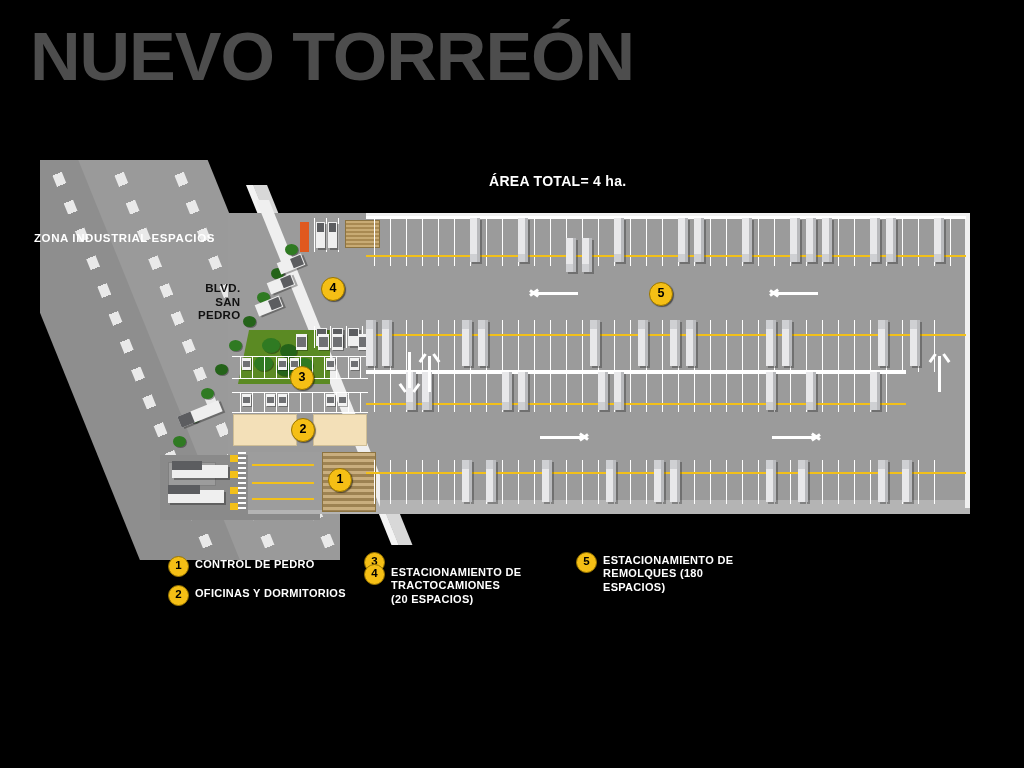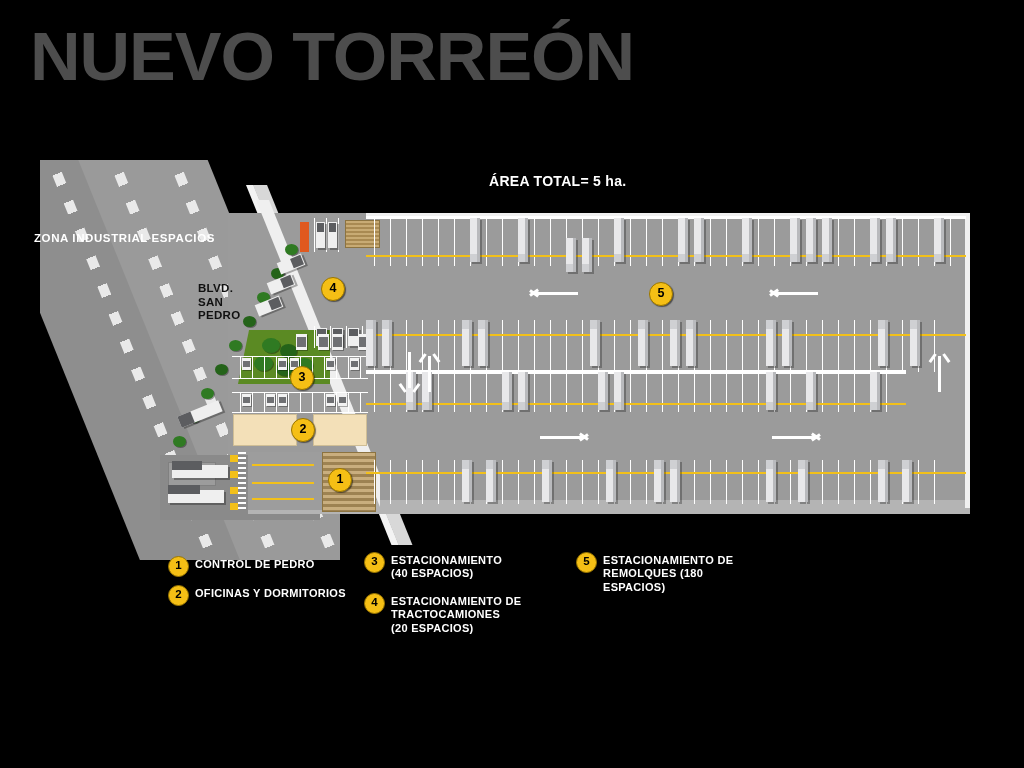--- a/index.html
+++ b/index.html
@@ -703,44 +703,42 @@
       <i style="left:0px;top:2px;width:3px;height:10px;transform:rotate(35deg);transform-origin:center top;"></i>
       <i style="left:8px;top:2px;width:3px;height:10px;transform:rotate(-35deg);transform-origin:center top;"></i>
     </div>
 
     <div class="marker" style="left:328px;top:468px;">1</div>
     <div class="marker" style="left:291px;top:418px;">2</div>
     <div class="marker" style="left:290px;top:366px;">3</div>
     <div class="marker" style="left:321px;top:277px;">4</div>
     <div class="marker" style="left:649px;top:282px;">5</div>
 
-    <div id="area-total">ÁREA TOTAL= 5 ha.</div>
+    <div id="area-total">ÁREA TOTAL= 4 ha.</div>
     <div id="zona-label">ZONA INDUSTRIAL ESPACIOS</div>
-    <div id="blvd-label" style="white-space:pre-line;">BLVD.
+    <div id="blvd-label" style="white-space:pre-line;text-align:right;">BLVD.
 SAN
 PEDRO</div>
   </div>
 
   <div id="legend">
     <div class="leg-col" style="left:0;top:0;width:190px;">
       <div class="leg-item">
         <div class="leg-badge">1</div>
         <div class="leg-text">CONTROL DE PEDRO</div>
       </div>
       <div class="leg-item" style="margin-top:14px;">
         <div class="leg-badge">2</div>
         <div class="leg-text">OFICINAS Y DORMITORIOS</div>
       </div>
     </div>
 
     <div class="leg-col" style="left:196px;top:-4px;width:170px;">
       <div class="leg-item">
         <div class="leg-badge">3</div>
-        <div class="leg-text">ESTACIONAMIENTO
-(40 ESPACIOS)</div>
       </div>
       <div class="leg-item" style="margin-top:12px;">
         <div class="leg-badge">4</div>
         <div class="leg-text">ESTACIONAMIENTO DE
 TRACTOCAMIONES
 (20 ESPACIOS)</div>
       </div>
     </div>
 
     <div class="leg-col" style="left:408px;top:-4px;width:180px;">

